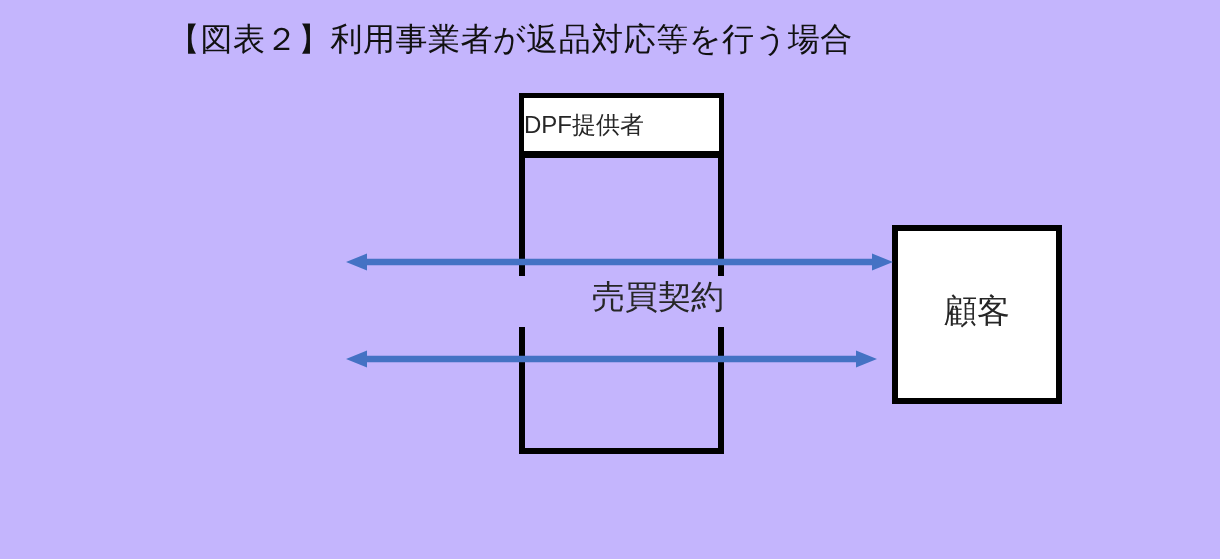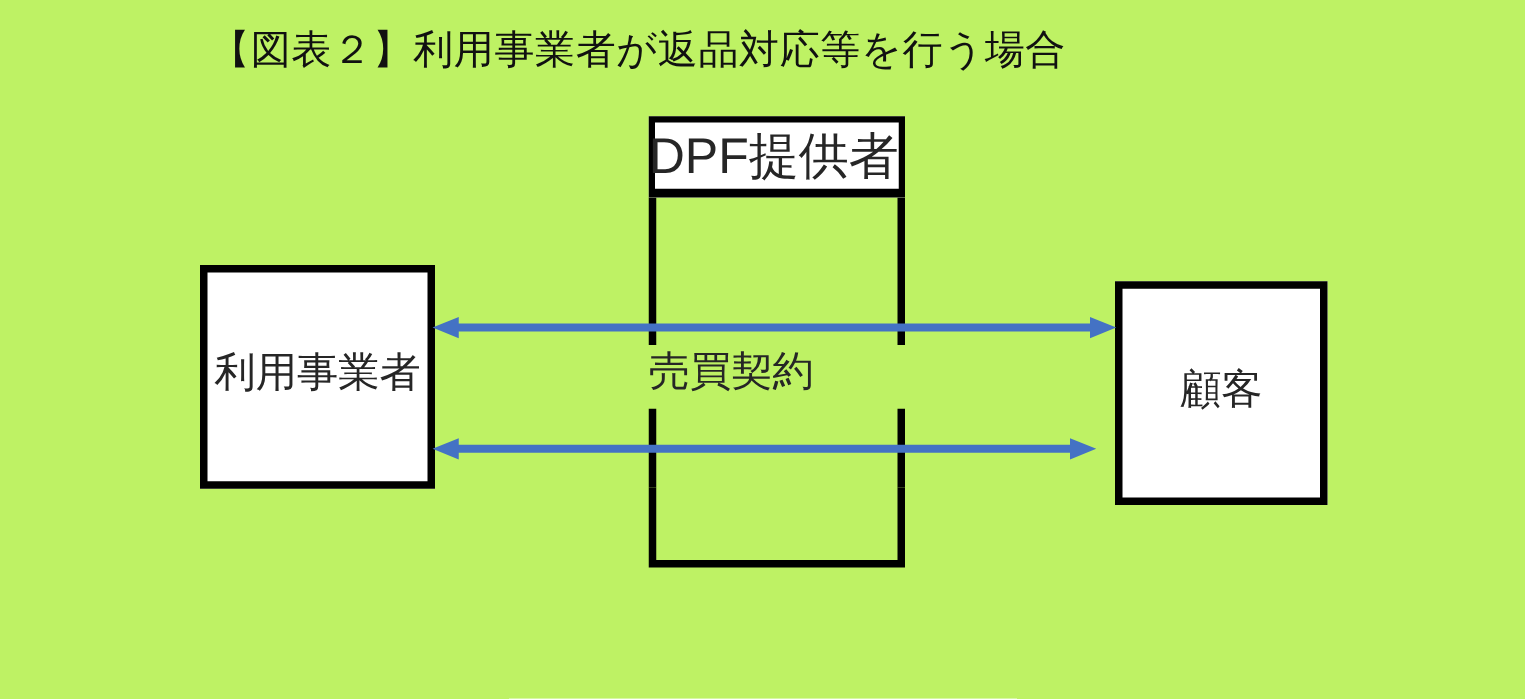--- a/index.html
+++ b/index.html
@@ -4,21 +4,21 @@
 <style>
   html, body {
     margin: 0;
     padding: 0;
     background: #ffffff;
   }
   .stage {
     position: relative;
     width: 1220px;
     height: 559px;
-    background: #bef264;
+    background: #c4b5fd;
     overflow: hidden;
     font-family: "Liberation Sans", "DejaVu Sans", sans-serif;
     color: #262626;
   }
   .abs { position: absolute; box-sizing: border-box; }
 
   .title {
     left: 168px;
     top: 18px;
     font-family: "Liberation Serif", "DejaVu Serif", serif;
@@ -46,22 +46,22 @@
   .dpf-box {
     left: 519px;
     top: 93px;
     width: 205px;
     height: 65px;
     border: 5px solid #000000;
     border-bottom-width: 7px;
     background: #ffffff;
     display: flex;
     align-items: center;
-    justify-content: flex-end;
-    font-size: 40px;
+    justify-content: flex-start;
+    font-size: 24px;
     white-space: nowrap;
     z-index: 4;
   }
 
   .left-box  { left: 160px; top: 212px; width: 188px; height: 179px; }
   .right-box { left: 892px; top: 212px; width: 170px; height: 179px; margin-top: 13px; }
 
   .mid-col {
     left: 519px;
     top: 158px;
@@ -74,21 +74,21 @@
     border-left: 6px solid #000000;
     border-right: 6px solid #000000;
   }
   .seg-a { height: 118px; }
   .seg-b { height: 63px; }
   .seg-c { height: 58px; }
   .band {
     width: 100%;
     display: flex;
     align-items: center;
-    justify-content: flex-start;
+    justify-content: flex-end;
     font-size: 33px;
     font-weight: 400;
     color: #262626;
     white-space: nowrap;
     background: transparent;
   }
   .band-1 { height: 51px; padding-bottom: 8px; box-sizing: border-box; }
   .band-2 { height: 54px; padding-bottom: 6px; box-sizing: border-box; }
   .bottom-bar {
     width: 100%;
@@ -114,23 +114,20 @@
   <div class="abs mid-col">
     <div class="seg seg-a"></div>
     <div class="band band-1">
       <span>売買契約</span>
     </div>
     <div class="seg seg-b"></div>
     <div class="seg seg-c"></div>
     <div class="bottom-bar"></div>
   </div>
 
-  <div class="abs node-box left-box">
-    <span>利用事業者</span>
-  </div>
 
   <div class="abs node-box right-box">
     <span>顧客</span>
   </div>
 
   <svg class="abs arrow-svg arrow-1" width="547" height="28" viewBox="0 0 547 28">
     <line x1="16" y1="14" x2="531" y2="14" stroke-width="6.5" stroke="#4472C4"></line>
     <polygon points="0,14 21,5.5 21,22.5" fill="#4472C4"></polygon>
     <polygon points="547,14 526,5.5 526,22.5" fill="#4472C4"></polygon>
   </svg>

